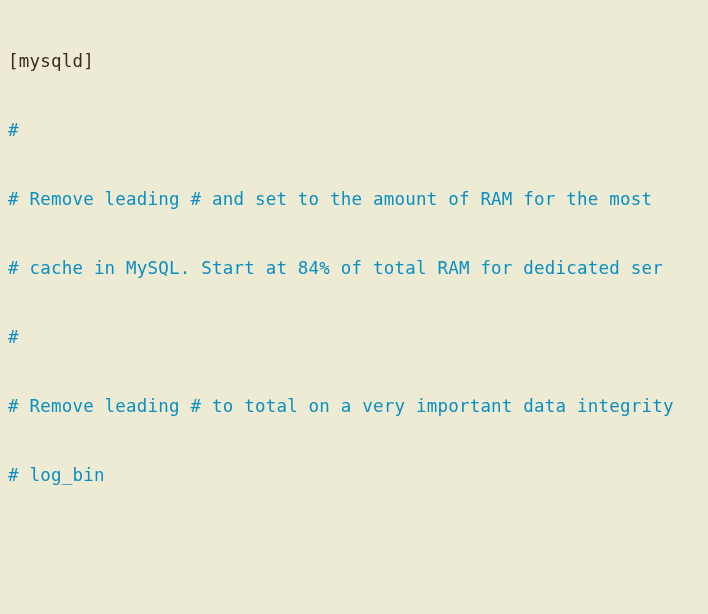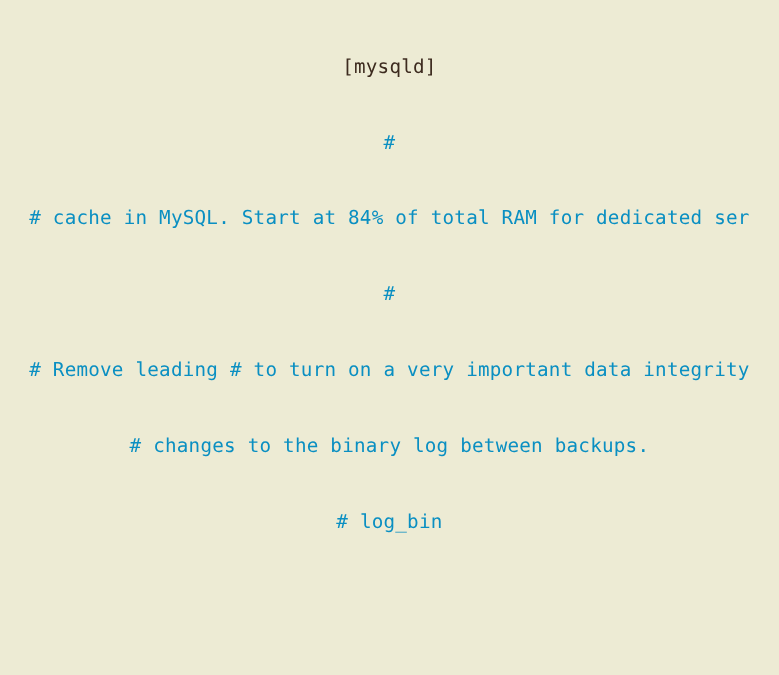--- a/index.html
+++ b/index.html
@@ -11,34 +11,34 @@
       font-family: Menlo, Consolas, "DejaVu Sans Mono", monospace;
       font-size: 17.5px;
       line-height: 23px;
       letter-spacing: 0.2px;
     }
     .editor {
       padding: 4px 8px;
       white-space: pre;
       color: #3D2B1F;
     }
-    .line { height: 23px; text-align: center; }
+    .line { height: 23px; }
     .section { color: #3D2B1F; }   
     .comment { color: #0A8FC2; }
   </style>
 </head>
 <body>
 
 <div class="editor">
   <div class="line"><span class="section">[mysqld]</span></div>
   <div class="line"><span class="comment">#</span></div>
+  <div class="line"><span class="comment"># Remove leading # and set to the amount of RAM for the most </span></div>
   <div class="line"><span class="comment"># cache in MySQL. Start at 84% of total RAM for dedicated ser</span></div>
   <div class="line"><span class="comment">#</span></div>
-  <div class="line"><span class="comment"># Remove leading # to turn on a very important data integrity</span></div>
-  <div class="line"><span class="comment"># changes to the binary log between backups.</span></div>
+  <div class="line"><span class="comment"># Remove leading # to total on a very important data integrity</span></div>
   <div class="line"><span class="comment"># log_bin</span></div>
   
   
   
   
   
   
   
 
   

